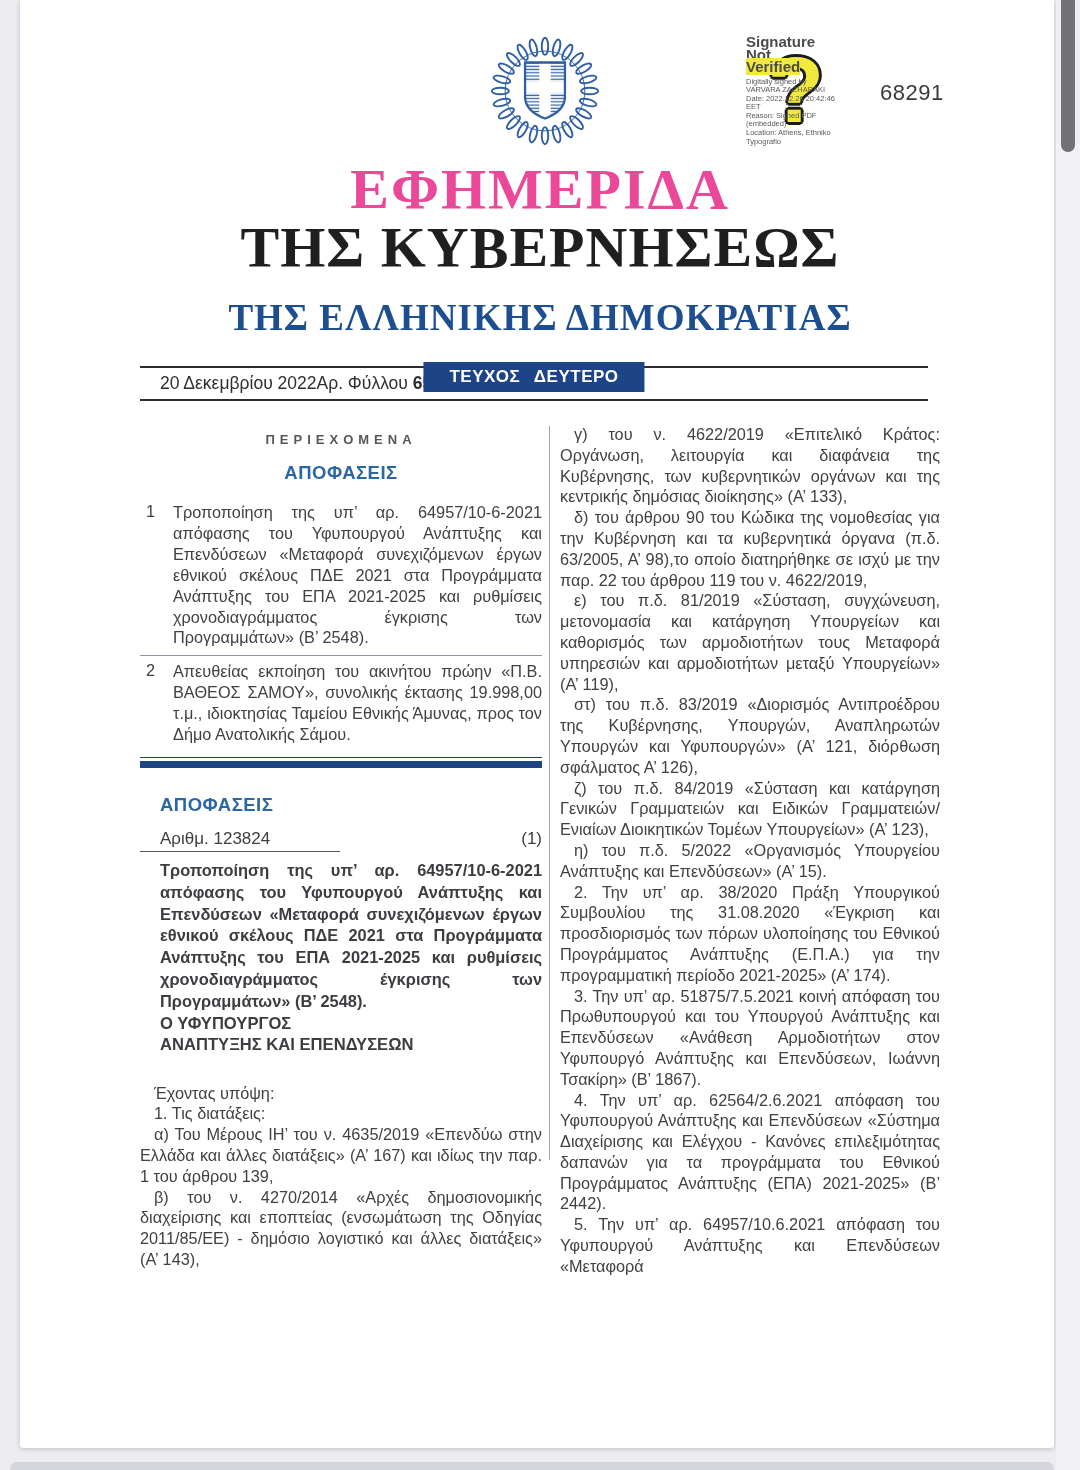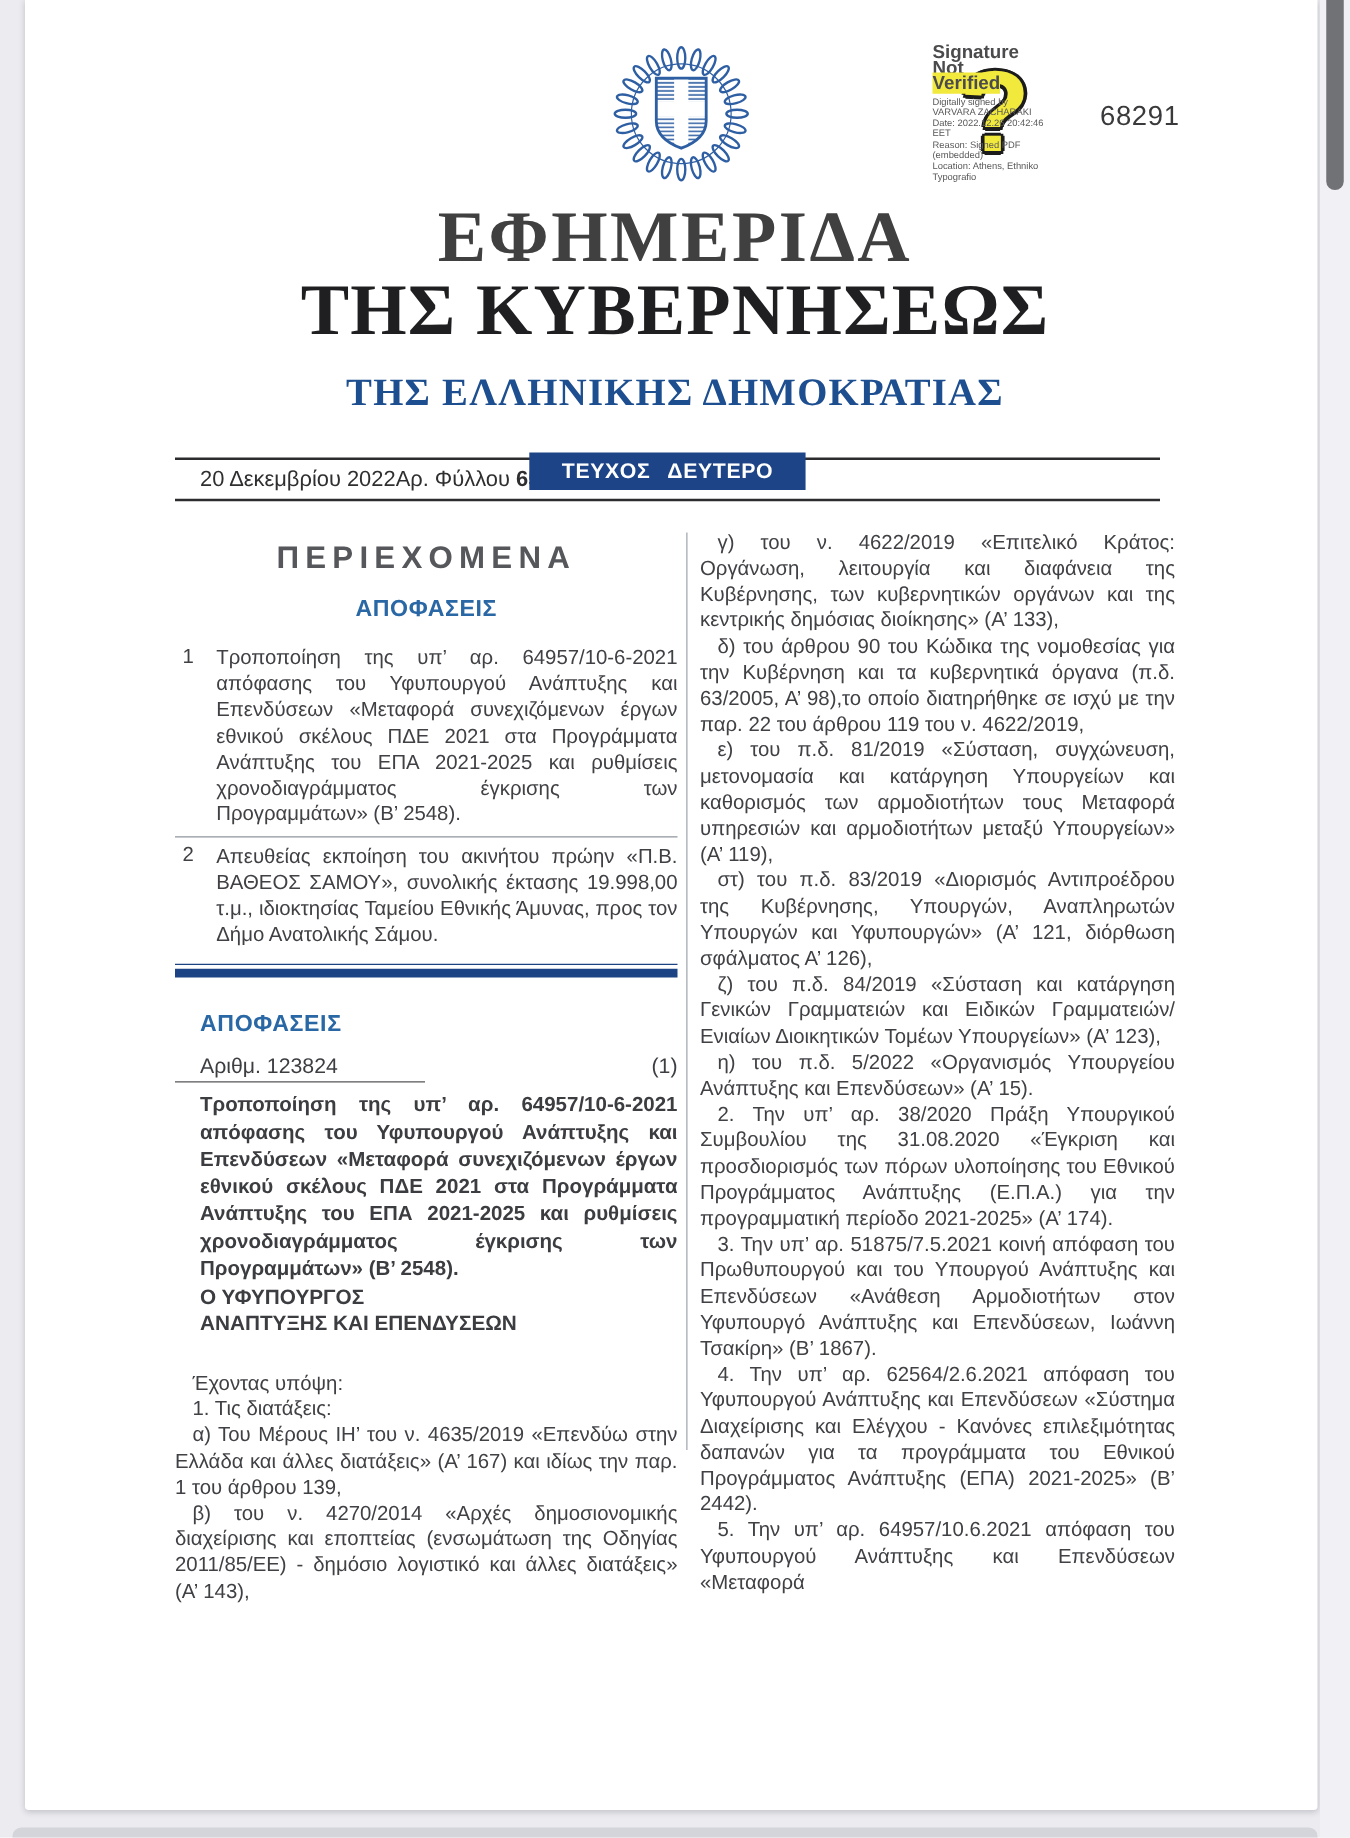--- a/index.html
+++ b/index.html
@@ -22,38 +22,38 @@
   .coat{position:absolute;left:468px;top:34px;width:114px;height:114px;}
   .stamp{position:absolute;left:726px;top:36px;width:130px;height:112px;font-family:"Liberation Sans",sans-serif;}
   .stamp-q{position:absolute;left:22px;top:8px;font-size:92px;font-weight:bold;color:#f2e93d;
     text-shadow:-3px 0 #1c1c1c,3px 0 #1c1c1c,0 -3px #1c1c1c,0 3px #1c1c1c,-2px -2px #1c1c1c,2px 2px #1c1c1c,-2px 2px #1c1c1c,2px -2px #1c1c1c;
     line-height:92px;}
   .stamp-title{position:relative;font-size:15px;line-height:12.5px;color:#4b4b4d;font-weight:bold;width:90px;}
   .stamp-title .hl{background:#f2e93d;}
   .stamp-small{position:relative;margin-top:4px;font-size:7.5px;line-height:8.6px;color:#59595b;width:120px;}
   .page-num{position:absolute;left:860px;top:80px;font-size:22px;letter-spacing:.5px;color:#3a3a3c;}
   .masthead{position:absolute;left:120px;width:800px;text-align:center;font-family:"Liberation Serif","DejaVu Serif",serif;font-weight:bold;}
-  .m1{top:156px;font-size:58px;color:#404040;letter-spacing:2px;}
+  .m1{top:156px;font-size:58px;color:#ec4899;letter-spacing:2px;}
   .m2{top:214px;font-size:58px;color:#1f1f21;letter-spacing:1px;}
-  .m3{top:296px;font-size:31px;color:#1d4e8f;letter-spacing:1px;}
+  .m3{top:296px;font-size:37px;color:#1d4e8f;letter-spacing:1px;}
   
   .issue-bar{position:absolute;left:120px;top:366px;width:788px;height:31px;
     border-top:2px solid #2c2c2e;border-bottom:2px solid #2c2c2e;
     display:flex;align-items:center;justify-content:flex-start;font-size:17.5px;color:#2f2f31;}
   .issue-date{padding-left:20px;}
   .issue-right{padding-right:6px;}
   .issue-right b{font-weight:bold;}
   .issue-volume{position:absolute;left:50%;transform:translateX(-50%);top:-6px;height:30px;
     background:#1c4487;color:#ffffff;font-weight:bold;font-size:17px;line-height:30px;
     padding:0 26px;word-spacing:9px;letter-spacing:.5px;}
   
   .col-left{position:absolute;left:120px;top:425px;width:402px;}
   .col-right{position:absolute;left:540px;top:424px;width:380px;}
   .divider{position:absolute;left:529px;top:426px;width:0;height:734px;border-left:1.6px solid #a2a7ae;}
-  .contents-h{padding-top:7px;text-align:center;font-size:25px;font-weight:bold;letter-spacing:5px;color:#56575b;}
+  .contents-h{padding-top:7px;text-align:center;font-size:13px;font-weight:bold;letter-spacing:5px;color:#56575b;}
   .apof-h-center{margin-top:15px;text-align:center;font-size:18.5px;font-weight:bold;color:#2a67a5;letter-spacing:.5px;}
   .toc{margin-top:13px;}
   .toc-item{display:flex;padding:5px 0 7px 0;}
   .toc-item + .toc-item{border-top:1.2px solid #8f959e;}
   .toc-num{width:33px;flex:0 0 33px;padding-left:6px;box-sizing:border-box;font-size:16.3px;}
   .toc-text{flex:1;font-size:16.3px;line-height:20.9px;text-align:justify;}
   .rule-double{margin-top:5px;border-top:1.6px solid #1c4484;}
   .rule-double .bar{margin-top:3px;height:7px;background:#1c4484;}
   .apof-h-left{margin-top:26px;padding-left:20px;font-size:18.5px;font-weight:bold;color:#2a67a5;letter-spacing:.5px;}
   .num-row{margin-top:13px;display:flex;justify-content:space-between;font-size:17px;color:#3d3e42;}

